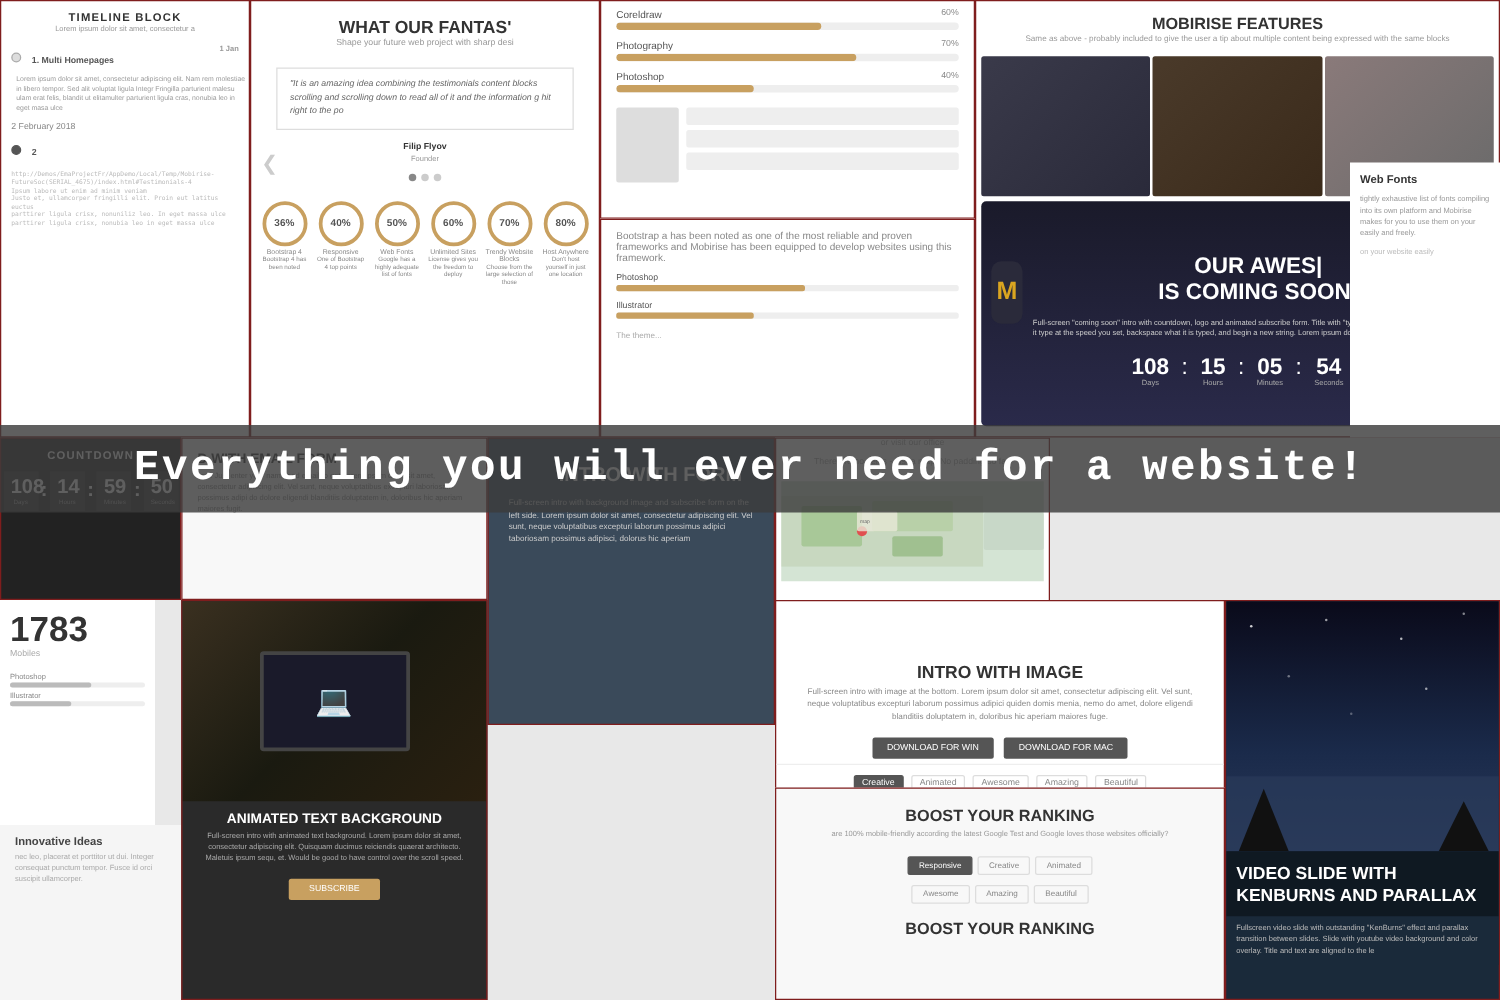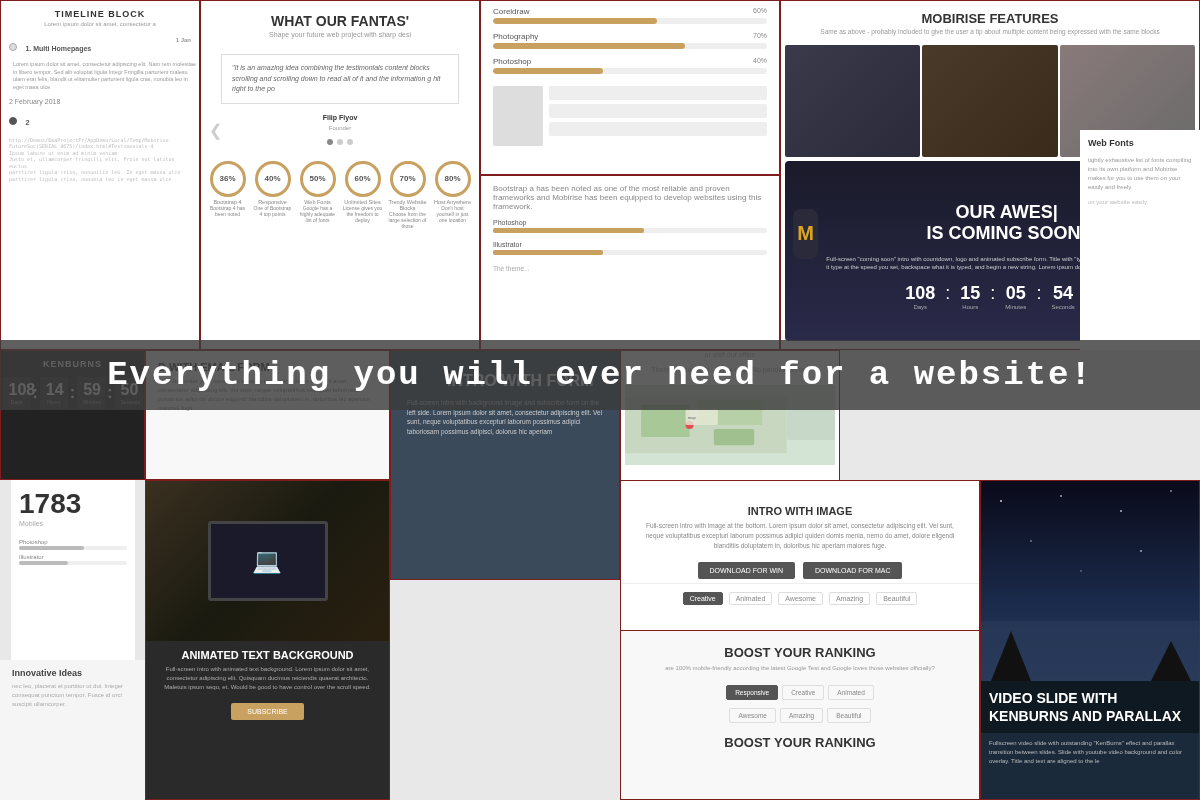--- a/index.html
+++ b/index.html
@@ -418,25 +418,26 @@
     }
 
     
     .tile-10 {
       left: 620px; top: 480px;
       width: 360px; height: 200px;
       background: #fff;
       z-index: 10;
     }
     .tile-10 .t10-title {
-      font-size: 11px;
+      font-size: 14px;
       font-weight: bold;
       color: #333;
       text-align: center;
       padding: 24px 8px 4px;
+      margin-top: 24px;
     }
     .tile-10 .t10-text {
       font-size: 6.5px;
       color: #888;
       text-align: center;
       padding: 0 20px 8px;
       line-height: 1.5;
     }
     .tile-10 .btn-row {
       display: flex;
@@ -812,21 +813,21 @@
     </div>
   </div>
 
   <div class="tile-webfonts">
     <div class="wf-title">Web Fonts</div>
     <div class="wf-text">tightly exhaustive list of fonts compiling into its own platform and Mobirise makes for you to use them on your easily and freely.</div>
     <div style="padding:6px 8px;font-size:6px;color:#bbb;line-height:1.5;">on your website easily</div>
   </div>
 
   <div class="tile tile-6">
-    <div class="cd-title">KENBURNS</div>
+    <div class="cd-title">COUNTDOWN</div>
     <div class="cd-row">
       <div class="cd-box">
         <span class="cd-n">108</span>
         <span class="cd-l">Days</span>
       </div>
       <span class="cd-sep">:</span>
       <div class="cd-box">
         <span class="cd-n">14</span>
         <span class="cd-l">Hours</span>
       </div>
@@ -935,21 +936,21 @@
       <div class="tab-item">Animated</div>
     </div>
     <div class="tabs-row">
       <div class="tab-item">Awesome</div>
       <div class="tab-item">Amazing</div>
       <div class="tab-item">Beautiful</div>
     </div>
     <div style="font-size:13px;font-weight:bold;color:#333;text-align:center;padding:8px;">BOOST YOUR RANKING</div>
   </div>
 
-  <div style="position:absolute;left:11px;top:480px;width:124px;height:180px;background:#fff;overflow:hidden;">
+  <div style="position:absolute;left:0;top:480px;width:124px;height:180px;background:#fff;overflow:hidden;">
     <div style="padding:8px;">
       <div style="font-size:28px;font-weight:bold;color:#333;">1783</div>
       <div style="font-size:7px;color:#aaa;">Mobiles</div>
     </div>
     <div style="padding:4px 8px;">
       <div style="margin-bottom:4px;">
         <div style="font-size:6px;color:#888;margin-bottom:1px;">Photoshop</div>
         <div style="height:4px;background:#eee;border-radius:2px;">
           <div style="width:60%;height:100%;background:#bbb;border-radius:2px;"></div>
         </div>

